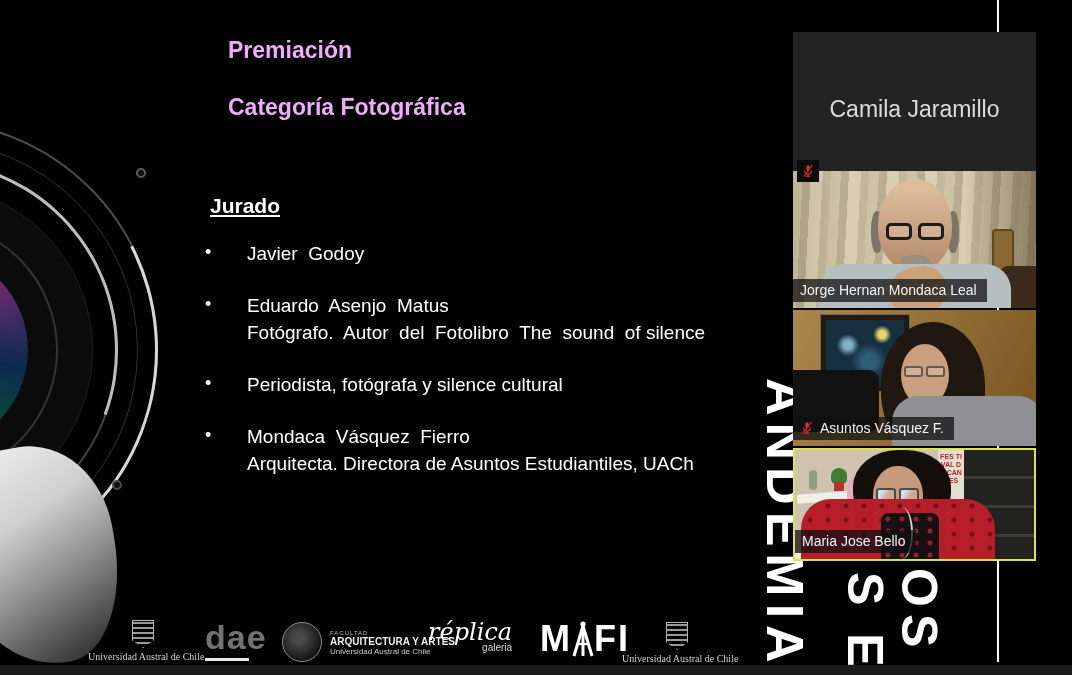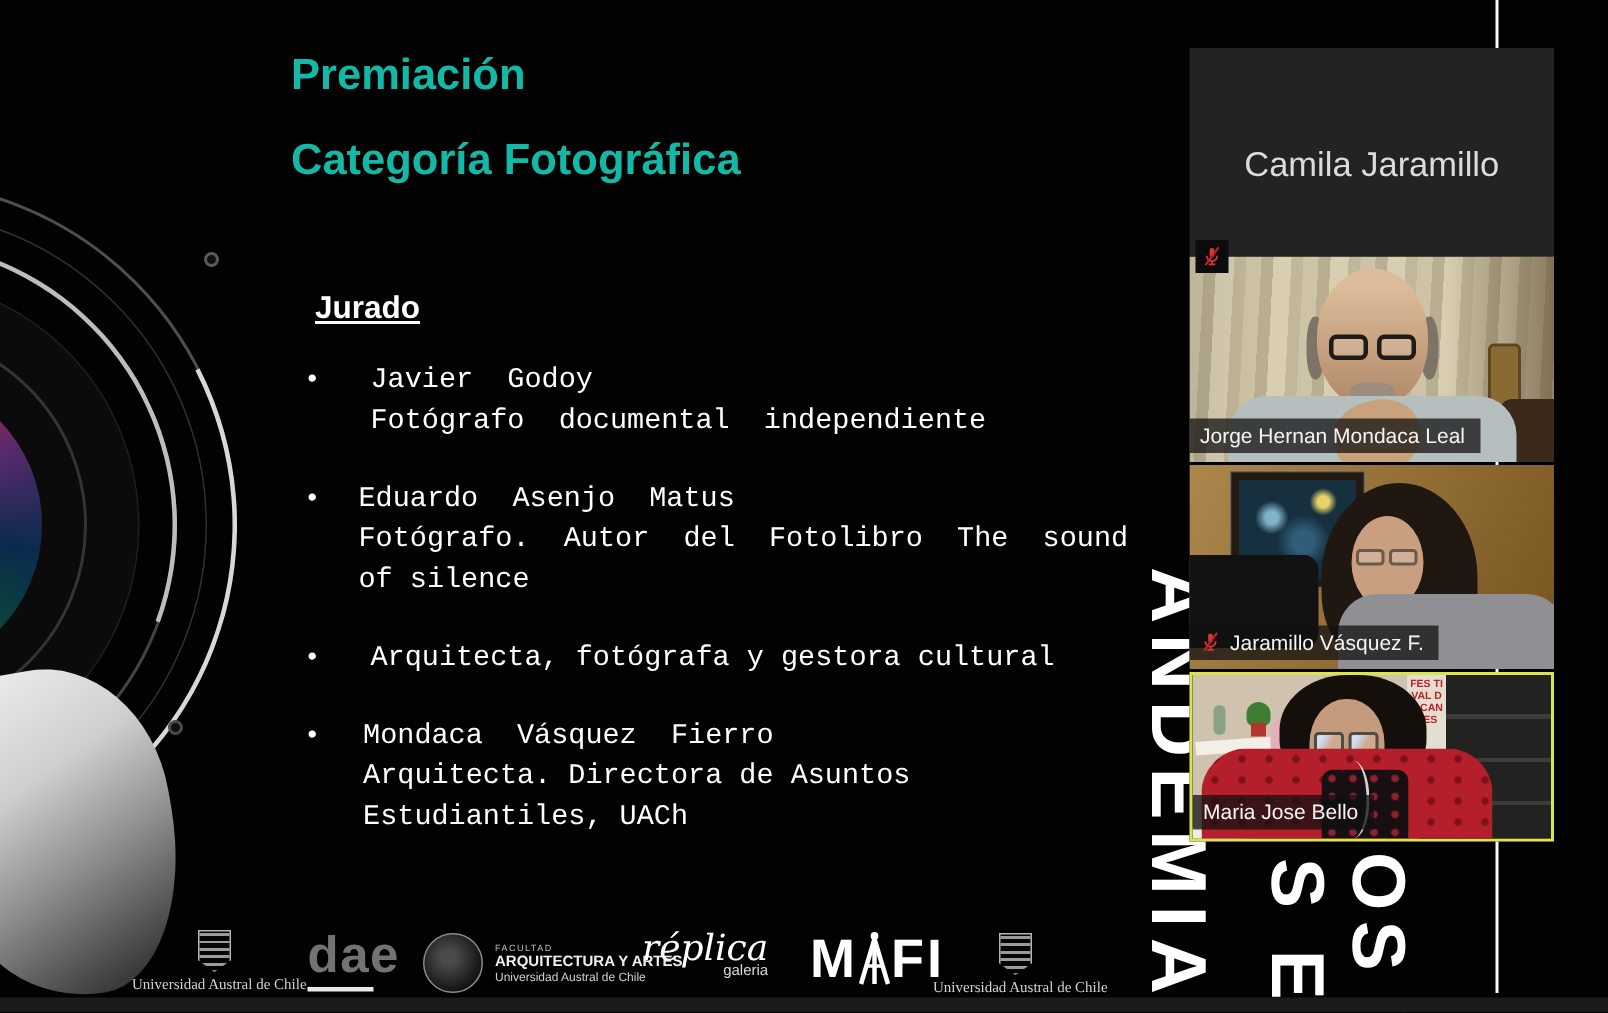--- a/index.html
+++ b/index.html
@@ -1,27 +1,27 @@
 <!DOCTYPE html>
 <html><head>
 <meta charset="utf-8">
 <style>
   * { margin:0; padding:0; box-sizing:border-box; }
   html,body { background:#000; }
   body { font-family:"Liberation Sans", sans-serif; }
   #stage { position:relative; width:1072px; height:675px; background:#020202; overflow:hidden; }
 
   
-  .title { position:absolute; left:194px; top:22px; color:#14b8a6; font-size:29px; font-weight:bold; line-height:57px; z-index:3; white-space:pre-wrap; }
+  .title { position:absolute; left:228px; top:22px; color:#f0abfc; font-size:23px; font-weight:bold; line-height:57px; z-index:3; white-space:pre-wrap; }
   .jury-head { position:absolute; left:210px; top:194px; color:#fff; font-size:21px; font-weight:bold; text-decoration:underline; z-index:3; }
   .jury-list { position:absolute; left:205px; top:240px; width:560px; z-index:3; }
   .jury-item { display:flex; margin-bottom:25px; color:#fff; }
   .bullet { width:42px; font-size:18px; color:#fff; padding-top:2px; }
   .jury-text { font-size:19px; line-height:27px; }
-  .jury-text .name, .jury-text .role { white-space:pre-wrap;font-family:Liberation Mono, monospace; }
+  .jury-text .name, .jury-text .role { white-space:pre-wrap; }
 
   
   .ring { position:absolute; border-radius:50%; z-index:1; }
   .r1 { left:-302px; top:120px; width:460px; height:460px; border:2px solid rgba(170,170,170,.45); }
   .r1b{ left:-302px; top:120px; width:460px; height:460px; border:3px solid transparent; border-right-color:#d8d8d8; transform:rotate(18deg); }
   .r2 { left:-282px; top:140px; width:420px; height:420px; border:1px solid rgba(120,120,120,.4); }
   .r3 { left:-262px; top:160px; width:380px; height:380px; border:2px solid rgba(190,190,190,.35); }
   .r3b{ left:-262px; top:160px; width:380px; height:380px; border:3px solid transparent; border-right-color:#bdbdbd; transform:rotate(-25deg); }
   .r4 { left:-237px; top:185px; width:330px; height:330px; background:#0b0b0b; border:1px solid #1f1f1f; }
   .r5 { left:-202px; top:220px; width:260px; height:260px; border:2px solid rgba(150,150,150,.3); }
@@ -140,34 +140,33 @@
 
   <div class="title"><span>Premiación</span><br><span>Categoría Fotográfica</span></div>
 
   <div class="jury-head">Jurado</div>
 
   <div class="jury-list">
     <div class="jury-item">
       <div class="bullet">•</div>
       <div class="jury-text">
           <div class="name">Javier  Godoy</div>
-          <div class="role">Fotógrafo  documental  independiente</div>
         </div>
     </div>
     <div class="jury-item">
       <div class="bullet">•</div>
       <div class="jury-text">
           <div class="name">Eduardo  Asenjo  Matus</div>
           <div class="role">Fotógrafo.  Autor  del  Fotolibro  The  sound  of silence</div>
         </div>
     </div>
     <div class="jury-item">
       <div class="bullet">•</div>
       <div class="jury-text">
-          <div class="role">Arquitecta, fotógrafa y gestora cultural</div>
+          <div class="role">Periodista, fotógrafa y silence cultural</div>
         </div>
     </div>
     <div class="jury-item">
       <div class="bullet">•</div>
       <div class="jury-text">
           <div class="name">Mondaca  Vásquez  Fierro</div>
           <div class="role">Arquitecta. Directora de Asuntos Estudiantiles, UACh</div>
         </div>
     </div>
   </div>
@@ -262,21 +261,21 @@
         </div>
       <div class="v-cardigan"></div>
       <div class="tag">
         <svg class="micsvg" viewBox="0 0 16 16">
           <rect x="6.2" y="1.5" width="3.6" height="7" rx="1.8" fill="#e03434"></rect>
           <path d="M4 7.5a4 4 0 0 0 8 0" fill="none" stroke="#e03434" stroke-width="1.3"></path>
           <line x1="8" y1="11.5" x2="8" y2="14" stroke="#e03434" stroke-width="1.3"></line>
           <line x1="5.5" y1="14" x2="10.5" y2="14" stroke="#e03434" stroke-width="1.3"></line>
           <line x1="3" y1="14.5" x2="13" y2="1" stroke="#c22222" stroke-width="1.6"></line>
         </svg>
-        <span>Jaramillo Vásquez F.</span>
+        <span>Asuntos Vásquez F.</span>
       </div>
     </div>
 
     <div class="tile t4">
       <div class="m-bg"></div>
       <div class="m-unit"></div>
       <div class="m-poster">FES TI VAL DE CAN NES</div>
       <div class="m-shelf1"></div>
       <div class="m-shelf2"></div>
       <div class="m-cactus"></div>

